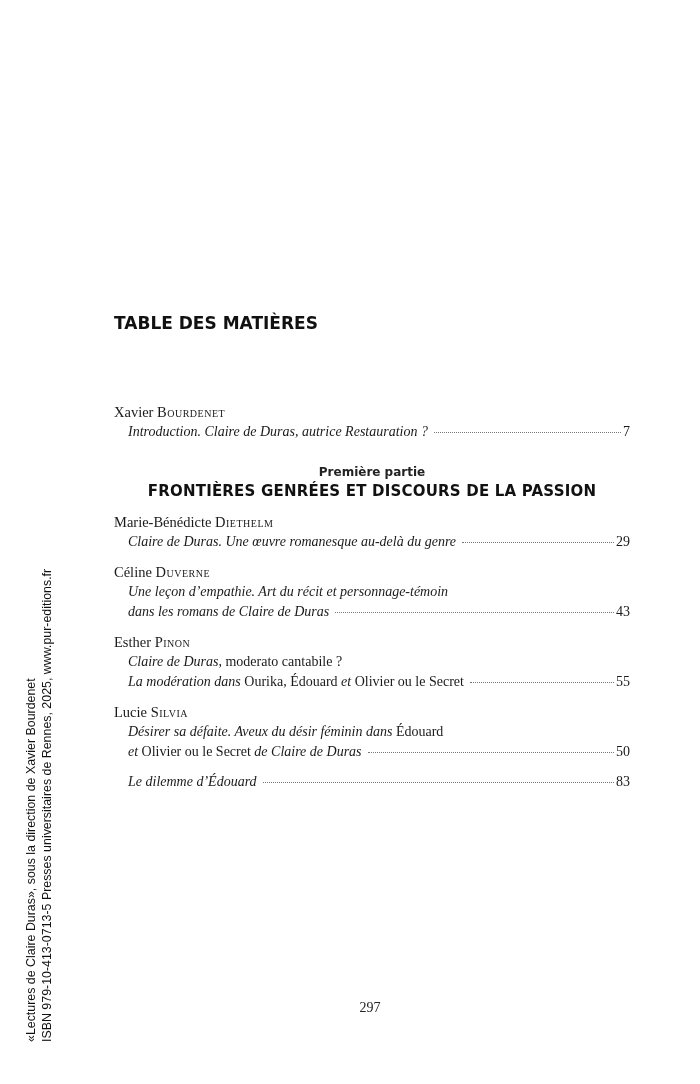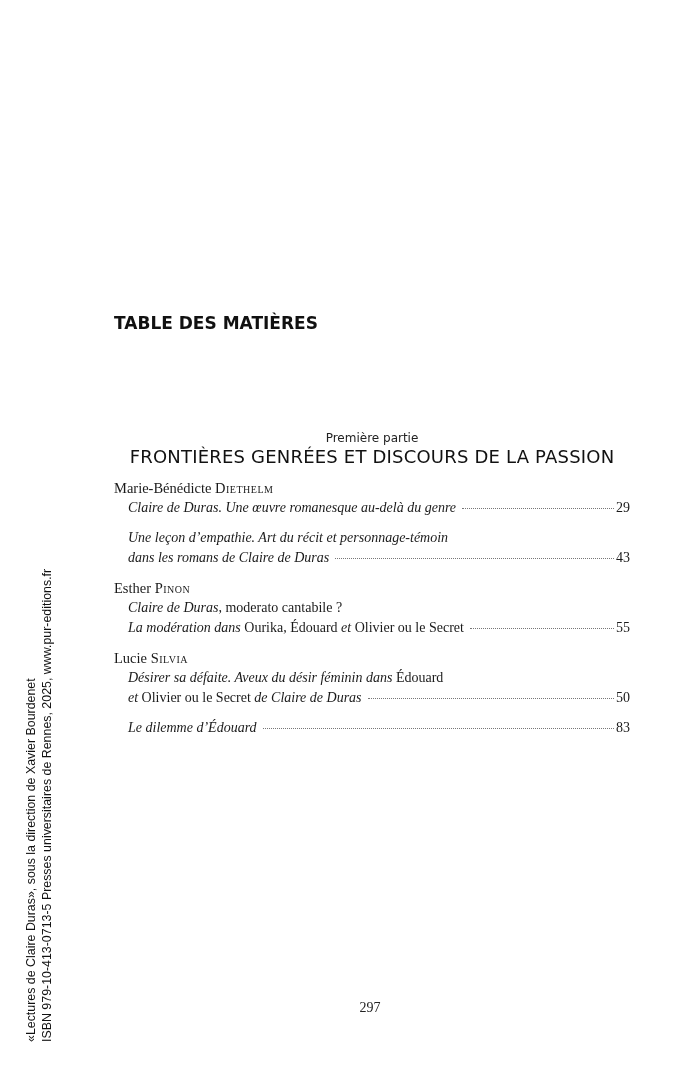--- a/index.html
+++ b/index.html
@@ -21,28 +21,28 @@
       display: flex; align-items: baseline; padding-left: 14px;
       font-size: 14px; line-height: 20px; color: #1a1a1a;
     }
     .line .txt { white-space: nowrap; }
     .it { font-style: italic; }
     .leader {
       flex: 1; margin: 0 2px 0 6px; height: 1px;
       border-bottom: 1.3px dotted #777; position: relative; top: -3px;
     }
     .page-num { white-space: nowrap; }
-    .part { text-align: center; margin: 28px 0 10px 0; }
+    .part { text-align: center; margin: 22px 0 10px 0; font-weight: bold; }
     .part-label {
       font-family: "DejaVu Sans", "Liberation Sans", sans-serif;
       font-size: 12px; line-height: 16px; color: #222;
     }
     .part-title {
       font-family: "DejaVu Sans", "Liberation Sans", sans-serif;
-      font-size: 18px; line-height: 22px; color: #111; letter-spacing: 0.2px;
+      font-size: 15px; line-height: 22px; color: #111; letter-spacing: 0.2px;
     }
     .folio {
       position: absolute; left: 0; width: 740px; top: 1000px; text-align: center;
       font-size: 14px; color: #222;
     }
     .sidebar {
       position: absolute; left: 24px; top: 1042px;
       transform-origin: 0 0; transform: rotate(-90deg);
       font-family: "Liberation Sans", "DejaVu Sans", sans-serif;
       font-size: 12.4px; line-height: 15.5px; color: #111; white-space: nowrap;
@@ -53,36 +53,45 @@
 
 <div class="sidebar">
   <div>«Lectures de Claire Duras», sous la direction de Xavier Bourdenet</div>
   <div>ISBN 979-10-413-0713-5 Presses universitaires de Rennes, 2025, www.pur-editions.fr</div>
 </div>
 
 <div class="page-title">TABLE DES MATIÈRES</div>
 
 <div class="toc">
 
+  <div class="entry">
+    <div class="author"><span>Xavier</span> <span class="surname">Bourdenet</span></div>
+    <div class="line">
+      <span class="txt it">Introduction. Claire de Duras, autrice Restauration ?</span>
+      <span class="leader"></span>
+      <span class="page-num">7</span>
+    </div>
+  </div>
 
   <div class="part">
     <div class="part-label">Première partie</div>
     <div class="part-title">FRONTIÈRES GENRÉES ET DISCOURS DE LA PASSION</div>
   </div>
 
   <div class="entry">
     <div class="author"><span>Marie-Bénédicte</span> <span class="surname">Diethelm</span></div>
     <div class="line">
       <span class="txt it">Claire de Duras. Une œuvre romanesque au-delà du genre</span>
       <span class="leader"></span>
       <span class="page-num">29</span>
     </div>
   </div>
 
   <div class="entry">
+    <div class="author"><span>Céline</span> <span class="surname">Duverne</span></div>
     <div class="line">
       <span class="txt it">Une leçon d’empathie. Art du récit et personnage-témoin</span>
     </div>
     <div class="line">
       <span class="txt it">dans les romans de Claire de Duras</span>
       <span class="leader"></span>
       <span class="page-num">43</span>
     </div>
   </div>
 

